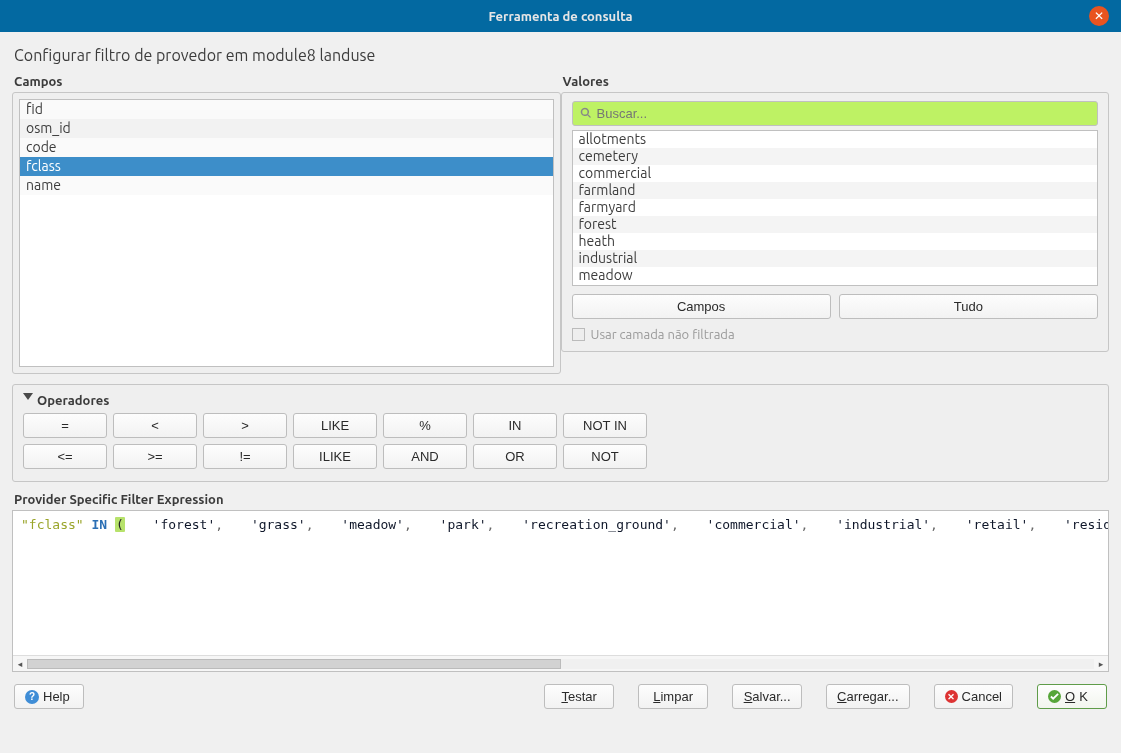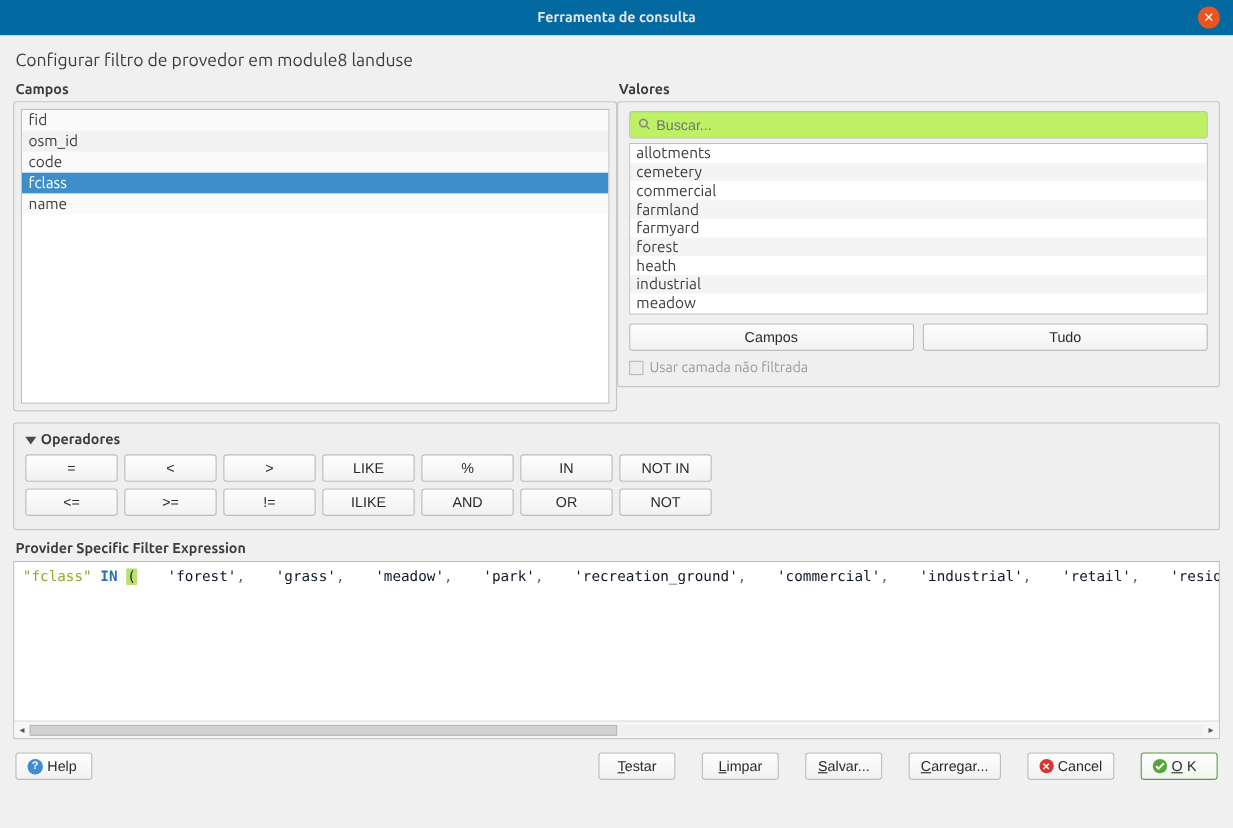--- a/index.html
+++ b/index.html
@@ -100,21 +100,21 @@
     padding: 4px 10px;
     font-size: 13px;
     cursor: pointer;
     text-align: center;
     min-width: 70px;
     color:#2a2a2a;
   }
   .chk-row { display:flex; align-items:center; gap:6px; margin-top:8px; color:#9a9a9a; }
   .chk { width:13px; height:13px; border:1px solid #bbb; background:#eee; display:inline-block;}
   .operators-panel { margin-top: 10px; padding: 8px 10px 12px 10px; }
-  .collapse-hdr { display:flex; align-items:center; gap:4px; font-weight:bold; margin-bottom:6px; }
+  .collapse-hdr { display:flex; align-items:flex-start; gap:4px; font-weight:bold; margin-bottom:6px; }
   .triangle-down { width:0; height:0; border-left:5px solid transparent; border-right:5px solid transparent; border-top:7px solid #4a4a4a; }
   .ops-grid { display:grid; grid-template-columns: repeat(7, 84px); gap:6px 6px; }
   .expr-panel { margin-top:10px; }
   .expr-label { font-weight:bold; margin: 0 0 4px 2px; }
   .expr-area-wrap {
     background:#fff; border:1px solid #c0c0c0; height: 162px;
     display:flex; flex-direction:column;
   }
   .expr-text {
     flex:1; padding:6px 8px; font-family: "DejaVu Sans Mono","Liberation Mono", monospace;

